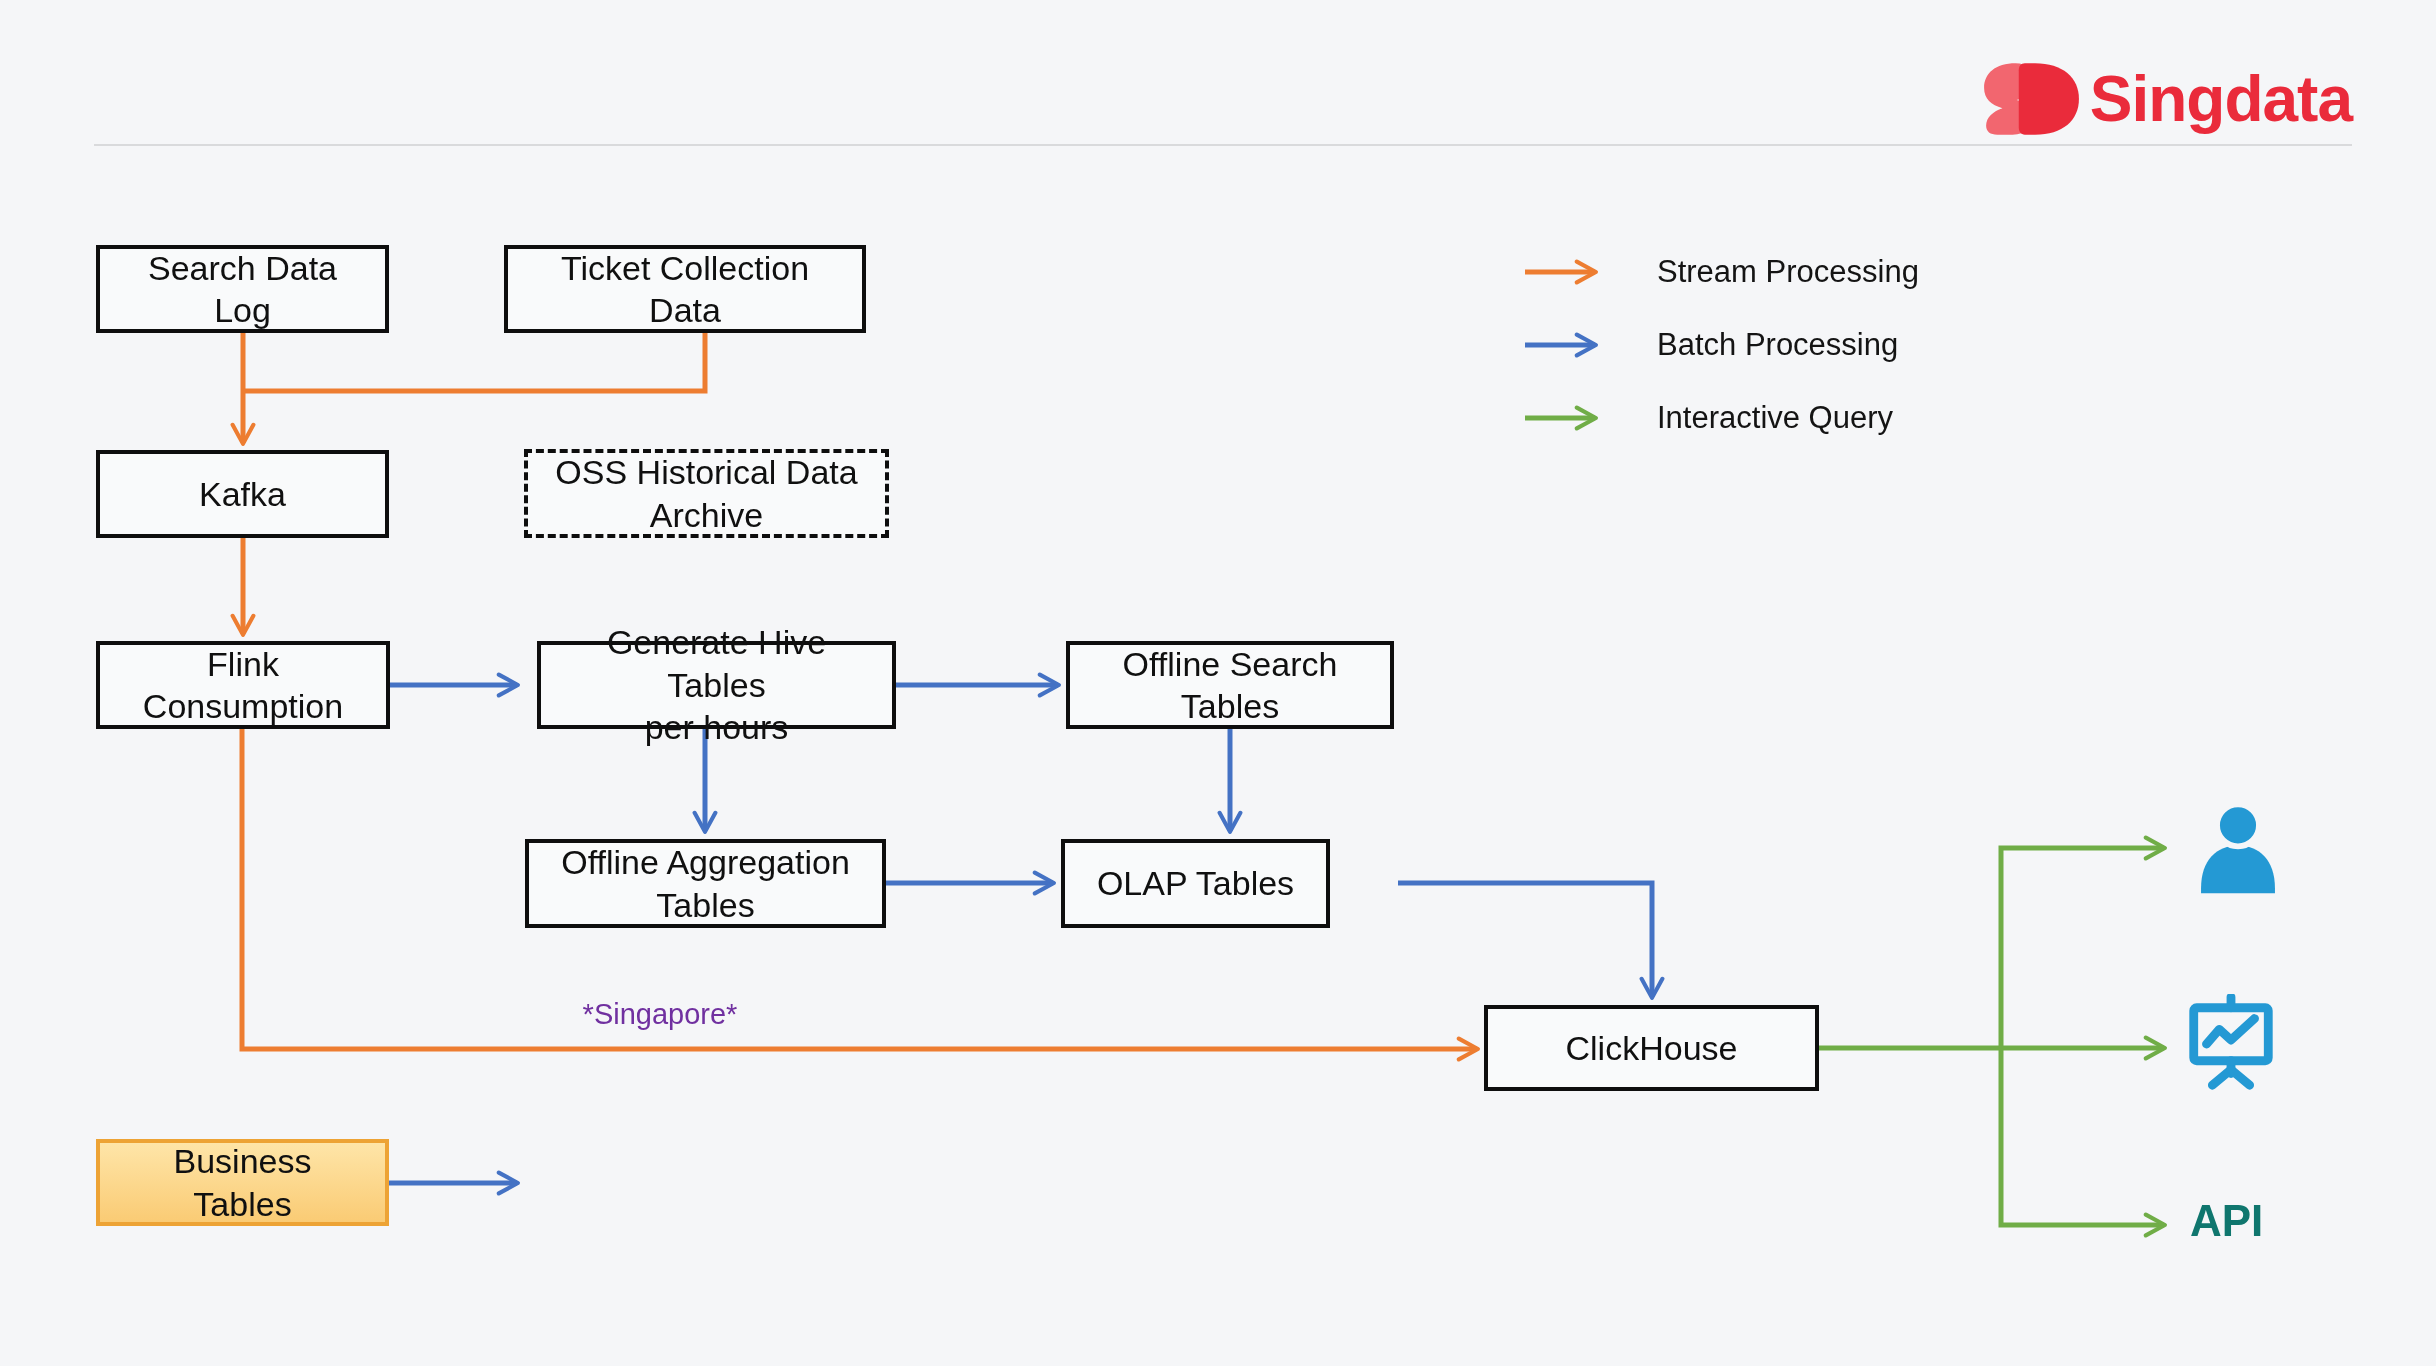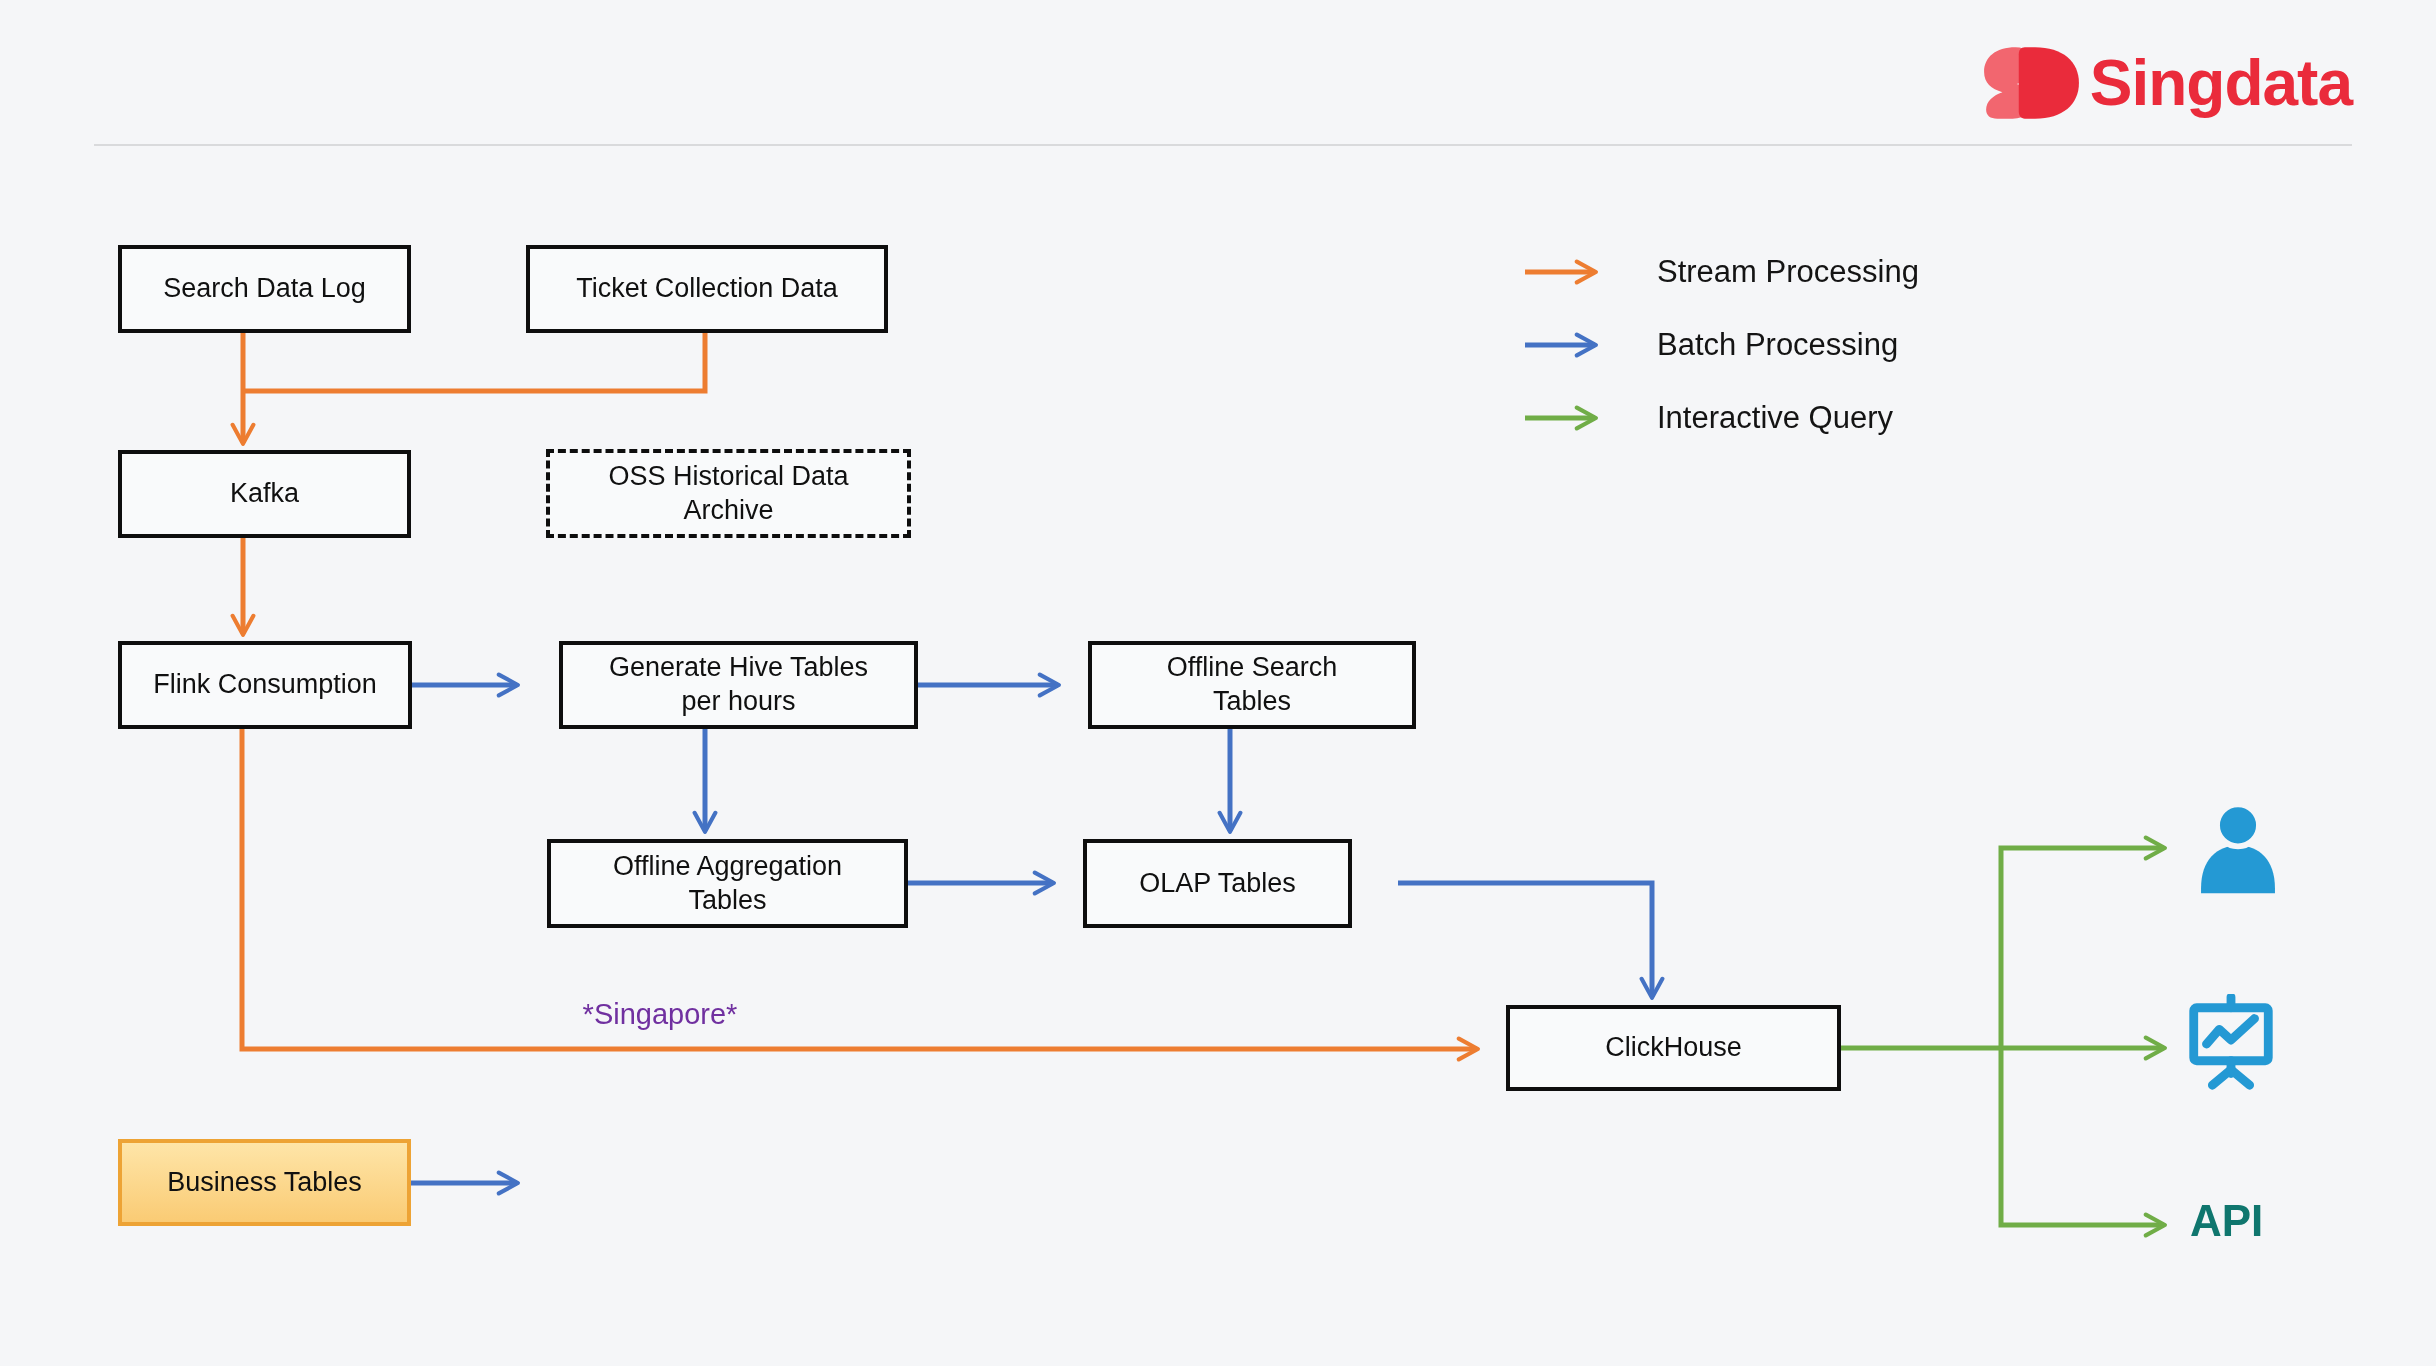--- a/index.html
+++ b/index.html
@@ -1,31 +1,31 @@
 <!DOCTYPE html>
 <html><head>
 <meta charset="utf-8">
 <style>
   html,body{margin:0;padding:0;width:2436px;height:1366px;overflow:hidden;
     background:#F5F6F8;font-family:"Liberation Sans",sans-serif;position:relative;}
   #stage{position:absolute;inset:0;width:2436px;height:1366px;}
   
-  .logo{position:absolute;top:44px;right:84px;display:flex;align-items:center;gap:8px;}
+  .logo{position:absolute;top:60px;right:84px;display:flex;align-items:center;gap:8px;}
   .logo-text{font-size:64px;font-weight:bold;color:#EA2B3B;letter-spacing:-1px;}
   
   .divider{position:absolute;left:94px;top:144px;width:2258px;height:2px;background:#D9DADC;}
   
   .legend{position:absolute;left:1521px;top:245px;}
   .legend-row{display:flex;align-items:center;height:54px;margin-bottom:19px;}
   .legend-row svg{display:block;}
   .legend-label{margin-left:44px;font-size:31px;color:#141414;}
   
   .node{position:absolute;box-sizing:border-box;border:4px solid #0E0E0E;background:#F9FAFB;
     display:flex;align-items:center;justify-content:center;text-align:center;
-    font-size:27px;color:#101010;line-height:1.25;white-space:pre-line;padding:4px 26px;margin-left:22px;}
+    font-size:34px;color:#101010;line-height:1.25;white-space:pre-line;padding:4px 26px;}
   .node.dashed{border-style:dashed;}
   .node.yellow{border-color:#EDA335;background:linear-gradient(180deg,#FEE5A8 0%,#FACB74 100%);}
   
   .annotation{position:absolute;left:540px;top:998px;width:240px;text-align:center;
     font-size:29px;color:#7030A0;}
   
   .api-label{position:absolute;left:2190px;top:1196px;font-size:44px;font-weight:bold;color:#0f766e;}
   .icon-user{position:absolute;left:2196px;top:802px;}
   .icon-dashboard{position:absolute;left:2180px;top:994px;}
   

